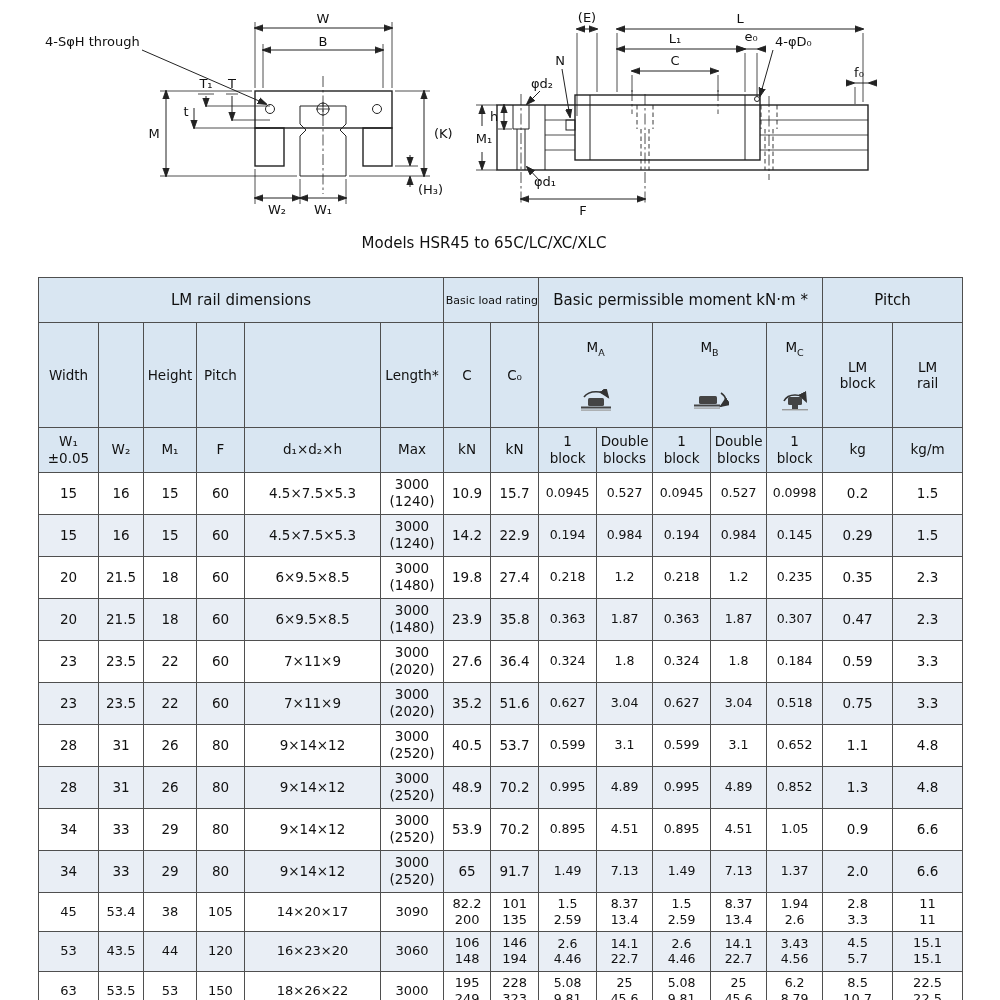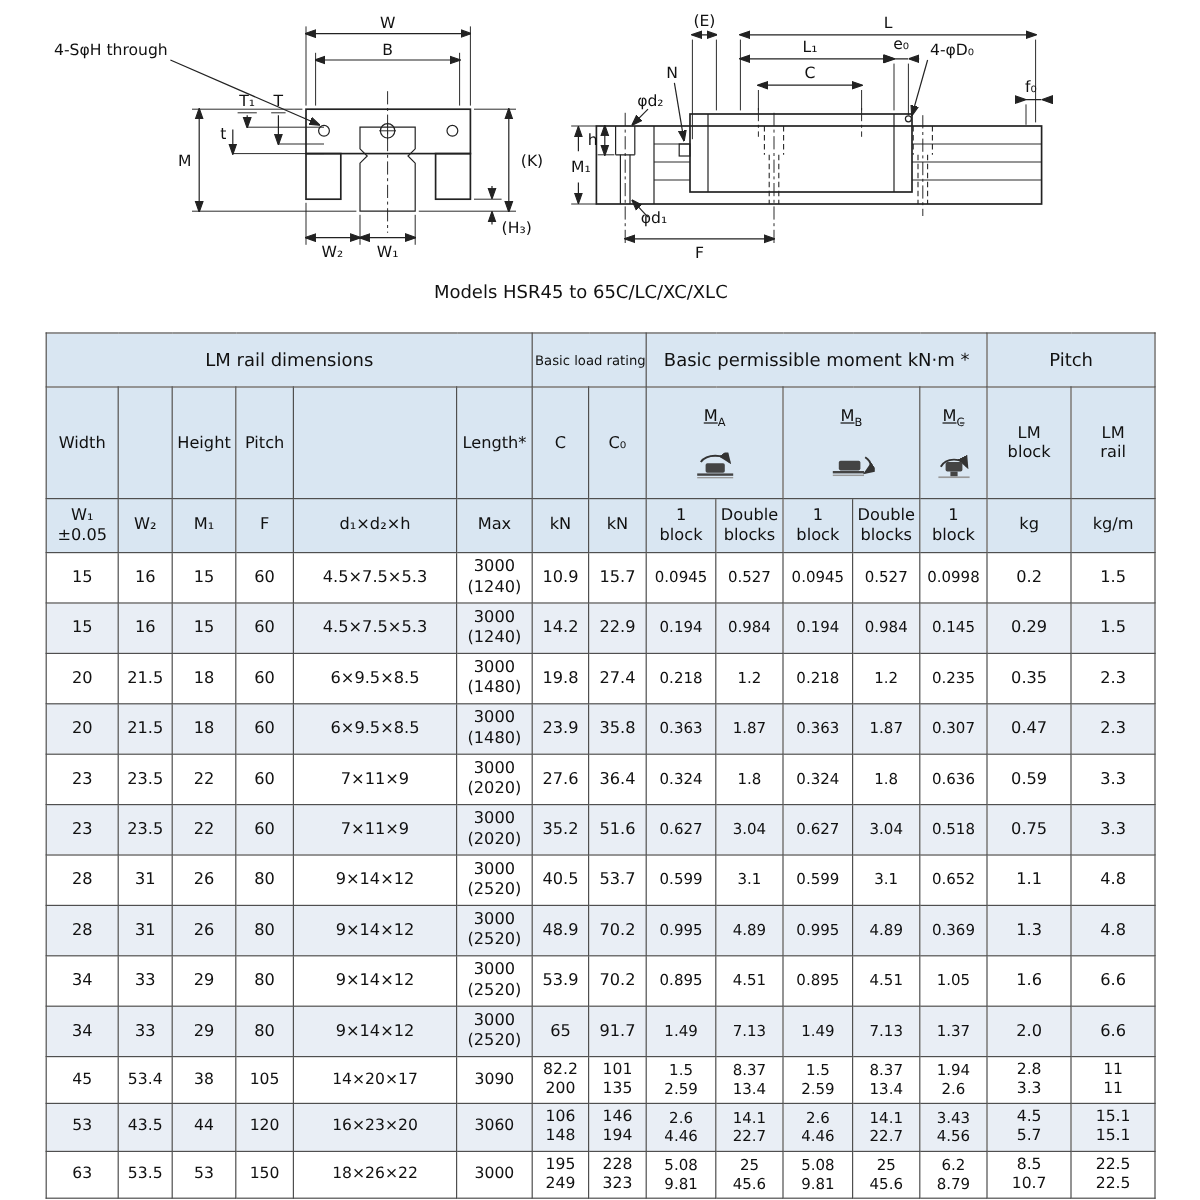--- a/index.html
+++ b/index.html
@@ -23,21 +23,21 @@
   .spec th,.spec td{border:1px solid #4f4f4f;text-align:center;vertical-align:middle;white-space:pre-line;padding:0;overflow:hidden;}
   .spec thead th{background:#d9e6f2;font-weight:normal;}
   tr.hA th{height:44px;font-size:15px;}
   tr.hA th.bl{font-size:11px;text-align:right;}
   tr.hB th{height:72px;font-size:13.5px;}
   tr.hC th{height:44px;font-size:13.5px;line-height:1.25;}
   .spec tbody td{height:41px;font-size:13.5px;line-height:1.25;background:#fff;}
   .spec tbody td:nth-child(n+9):nth-child(-n+13){font-size:12.5px;}
   .spec tbody tr.alt td{background:#e9eef5;}
   .spec tbody tr.dbl td{height:auto;padding:3px 0;font-size:13px;}
-  .msym{display:block;font-size:13.5px;margin-bottom:3px;text-decoration:underline;}
+  .msym{display:block;font-size:13.5px;margin-bottom:15px;}
   .msym sub{font-size:9.5px;}
   .micon{display:block;margin:0 auto;}
 </style>
 </head>
 <body>
 
 <div class="page">
 
   <svg class="draw" style="left:30px;top:8px" width="440" height="228" viewBox="0 0 440 228">
     <defs>
@@ -404,21 +404,21 @@
           <td>60</td>
           <td>7×11×9</td>
           <td>3000
 (2020)</td>
           <td>27.6</td>
           <td>36.4</td>
           <td>0.324</td>
           <td>1.8</td>
           <td>0.324</td>
           <td>1.8</td>
-          <td>0.636</td>
+          <td>0.184</td>
           <td>0.59</td>
           <td>3.3</td>
         </tr>
         <tr class="alt">
           <td>23</td>
           <td>23.5</td>
           <td>22</td>
           <td>60</td>
           <td>7×11×9</td>
           <td>3000
@@ -458,40 +458,40 @@
           <td>80</td>
           <td>9×14×12</td>
           <td>3000
 (2520)</td>
           <td>48.9</td>
           <td>70.2</td>
           <td>0.995</td>
           <td>4.89</td>
           <td>0.995</td>
           <td>4.89</td>
-          <td>0.369</td>
+          <td>0.852</td>
           <td>1.3</td>
           <td>4.8</td>
         </tr>
         <tr>
           <td>34</td>
           <td>33</td>
           <td>29</td>
           <td>80</td>
           <td>9×14×12</td>
           <td>3000
 (2520)</td>
           <td>53.9</td>
           <td>70.2</td>
           <td>0.895</td>
           <td>4.51</td>
           <td>0.895</td>
           <td>4.51</td>
           <td>1.05</td>
-          <td>1.6</td>
+          <td>0.9</td>
           <td>6.6</td>
         </tr>
         <tr class="alt">
           <td>34</td>
           <td>33</td>
           <td>29</td>
           <td>80</td>
           <td>9×14×12</td>
           <td>3000
 (2520)</td>

